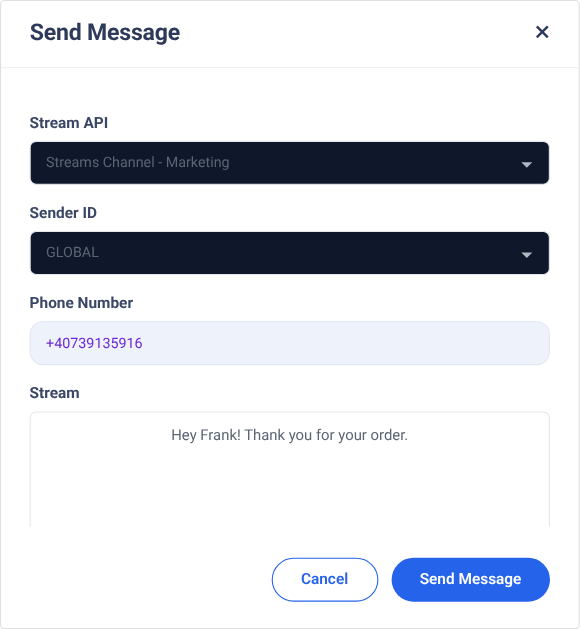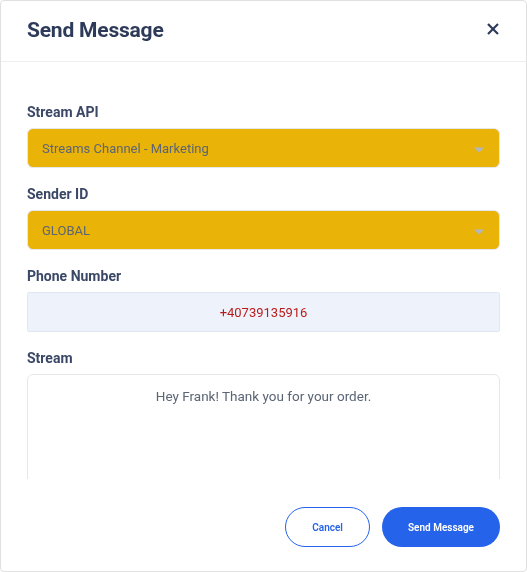--- a/index.html
+++ b/index.html
@@ -57,47 +57,46 @@
       display: block;
       font-size: 14px;
       color: #3a4766;
       margin-bottom: 8px;
       font-weight: 700;
     }
     .select-wrapper {
       position: relative;
       border: 1px solid #e5e7eb;
       border-radius: 6px;
-      background: #eab308;
+      background: #0f172a;
       height: 40px;
       display: flex;
       align-items: center;
       padding: 0 14px;
       cursor: pointer;
     }
     .select-value {
       font-size: 13px;
       color: #5b6574;
       flex: 1;
     }
     .chevron {
       color: #b0b7c3;
     }
     .input-field {
       width: 100%;
       border: 1px solid #e0e7f3;
-      border-radius: 2px;
+      border-radius: 12px;
       background: #eef3fb;
       height: 40px;
       padding: 0 14px;
       font-size: 13px;
-      color: #b91c1c;
+      color: #6d28d9;
       outline: none;
       font-family: inherit;
-      text-align: center;
     }
     .textarea-field {
       width: 100%;
       border: 1px solid #e5e7eb;
       border-radius: 6px;
       background: #fff;
       height: 138px;
       padding: 12px 14px;
       font-size: 13.5px;
       color: #5b6574;
@@ -110,21 +109,21 @@
     .modal-footer {
       padding: 10px 26px 24px 26px;
       display: flex;
       justify-content: flex-end;
       gap: 12px;
     }
     .btn {
       height: 40px;
       padding: 0 26px;
       border-radius: 20px;
-      font-size: 10px;
+      font-size: 14px;
       font-weight: 600;
       cursor: pointer;
       border: none;
       font-family: inherit;
     }
     .btn-cancel {
       background: #fff;
       color: #2563eb;
       border: 1.5px solid #2563eb;
     }

